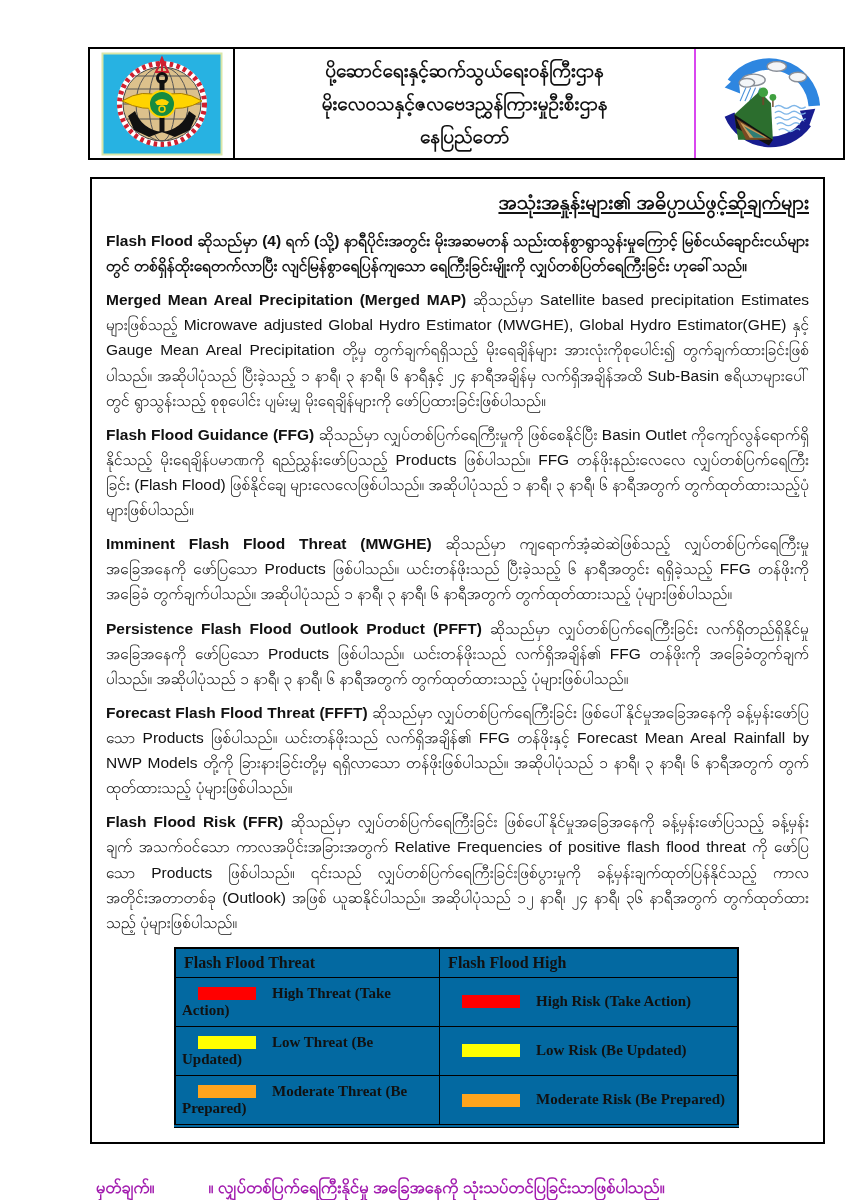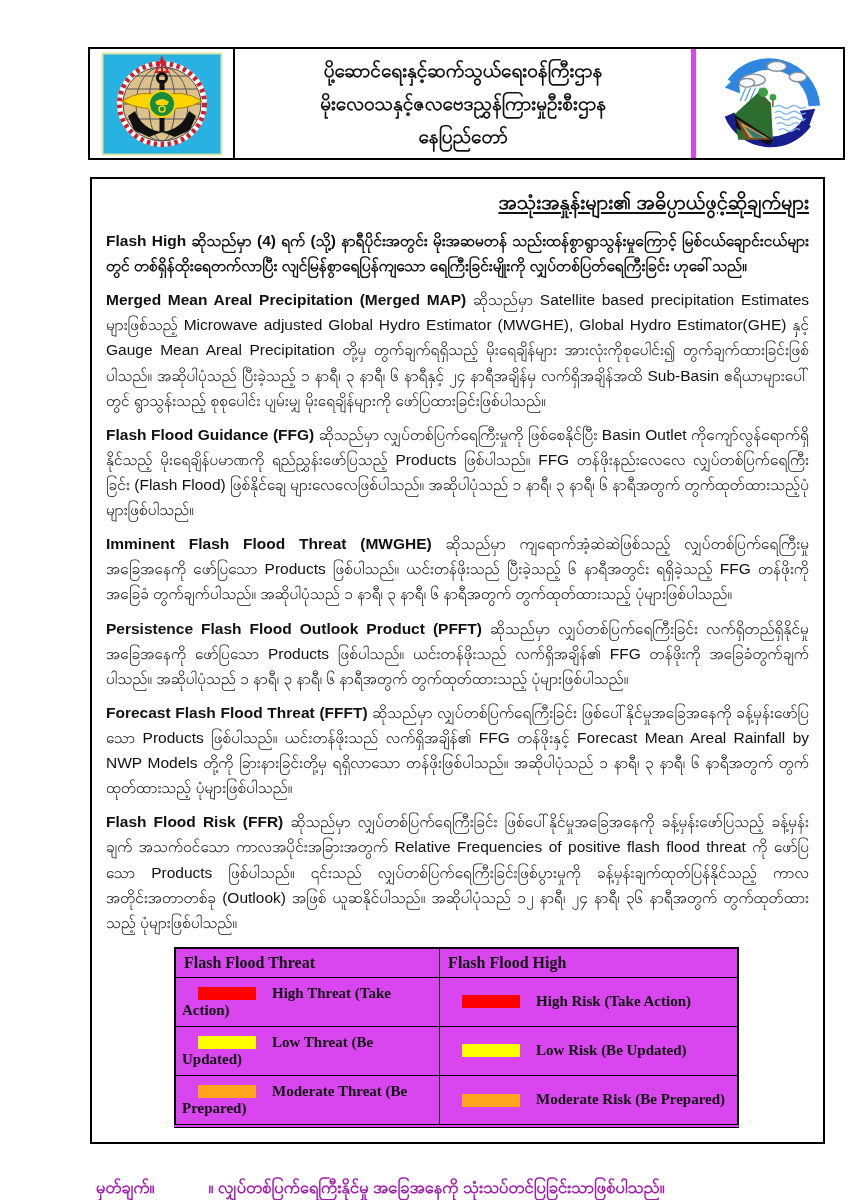--- a/index.html
+++ b/index.html
@@ -9,41 +9,41 @@
     color:#111;
   }
   .page{position:relative;width:849px;height:1200px;overflow:hidden;background:#fff;}
 
   
   .header-table{
     margin:47px 4px 0 88px;width:757px;height:113px;
     border:2px solid #000;box-sizing:border-box;display:flex;background:#fff;
   }
   .header-cell-left{width:19%;border-right:2px solid #000;display:flex;align-items:center;justify-content:center;}
-  .header-cell-center{flex:1;border-right:5px solid #d946ef;display:flex;flex-direction:column;justify-content:center;text-align:center;font-weight:bold;font-size:19px;line-height:33px;}
+  .header-cell-center{flex:1;border-right:2px solid #d946ef;display:flex;flex-direction:column;justify-content:center;text-align:center;font-weight:bold;font-size:19px;line-height:33px;}
   .header-cell-right{width:19.5%;display:flex;align-items:center;justify-content:center;}
 
   
   .content-box{
     margin:17px 24px 0 90px;width:735px;box-sizing:border-box;
     border:2px solid #000;padding:8px 14px 12px 14px;background:#fff;
   }
   .doc-title{
     text-align:right;font-weight:bold;font-size:20px;margin:2px 0 4px 0;
     text-decoration:underline;text-underline-offset:3px;
   }
   .para{font-size:15.5px;line-height:1.62;text-align:justify;margin:9px 0 0 0;}
   .para .term{font-weight:bold;}
   .para.lead{font-weight:bold;}
 
   
   .legend-table{
     border-collapse:collapse;margin:12px 0 2px 68px;width:565px;
     border:2px solid #000;border-bottom:4px double #000;
-    font-family:"Liberation Serif","DejaVu Serif",serif;background:#d946ef;
+    font-family:"Liberation Serif","DejaVu Serif",serif;background:#0369a1;
   }
   .legend-table th{border:1px solid #000;text-align:left;font-size:16px;font-weight:bold;padding:5px 8px;}
   .legend-table td{border:1px solid #000;padding:7px 6px;font-size:15px;font-weight:bold;}
   .legend-table .col-threat{width:47%;}
   .swatch{display:inline-block;width:58px;height:13px;vertical-align:middle;margin:0 16px 2px 16px;}
 
   
   .note{margin:30px 0 0 96px;font-size:16.5px;font-weight:bold;display:flex;line-height:1.6;}
   .note-label{margin-right:54px;white-space:nowrap;}
 </style>
@@ -118,21 +118,21 @@
           <path d="M62 76 q4 -3 8 0 t8 0 t8 0"></path>
           <path d="M64 82 q4 -3 8 0 t8 0 t6 0"></path>
         </g>
       </svg>
     </div>
   </div>
 
   <div class="content-box">
     <div class="doc-title">အသုံးအနှုန်းများ၏ အဓိပ္ပာယ်ဖွင့်ဆိုချက်များ</div>
 
-    <p class="para lead"><span class="term">Flash High</span><span> ဆိုသည်မှာ (4) ရက် (သို့) နာရီပိုင်းအတွင်း မိုးအဆမတန် သည်းထန်စွာရွာသွန်းမှုကြောင့် မြစ်ငယ်ချောင်းငယ်များတွင် တစ်ရှိန်ထိုးရေတက်လာပြီး လျင်မြန်စွာရေပြန်ကျသော ရေကြီးခြင်းမျိုးကို လျှပ်တစ်ပြတ်ရေကြီးခြင်း ဟုခေါ်သည်။</span></p>
+    <p class="para lead"><span class="term">Flash Flood</span><span> ဆိုသည်မှာ (4) ရက် (သို့) နာရီပိုင်းအတွင်း မိုးအဆမတန် သည်းထန်စွာရွာသွန်းမှုကြောင့် မြစ်ငယ်ချောင်းငယ်များတွင် တစ်ရှိန်ထိုးရေတက်လာပြီး လျင်မြန်စွာရေပြန်ကျသော ရေကြီးခြင်းမျိုးကို လျှပ်တစ်ပြတ်ရေကြီးခြင်း ဟုခေါ်သည်။</span></p>
 
     <p class="para"><span class="term">Merged Mean Areal Precipitation (Merged MAP)</span><span> ဆိုသည်မှာ Satellite based precipitation Estimates များဖြစ်သည့် Microwave adjusted Global Hydro Estimator (MWGHE), Global Hydro Estimator(GHE) နှင့် Gauge Mean Areal Precipitation တို့မှ တွက်ချက်ရရှိသည့် မိုးရေချိန်များ အားလုံးကိုစုပေါင်း၍ တွက်ချက်ထားခြင်းဖြစ်ပါသည်။ အဆိုပါပုံသည် ပြီးခဲ့သည့် ၁ နာရီ၊ ၃ နာရီ၊ ၆ နာရီနှင့် ၂၄ နာရီအချိန်မှ လက်ရှိအချိန်အထိ Sub-Basin ဧရိယာများပေါ်တွင် ရွာသွန်းသည့် စုစုပေါင်း ပျမ်းမျှ မိုးရေချိန်များကို ဖော်ပြထားခြင်းဖြစ်ပါသည်။</span></p>
 
     <p class="para"><span class="term">Flash Flood Guidance (FFG)</span><span> ဆိုသည်မှာ လျှပ်တစ်ပြက်ရေကြီးမှုကို ဖြစ်စေနိုင်ပြီး Basin Outlet ကိုကျော်လွန်ရောက်ရှိနိုင်သည့် မိုးရေချိန်ပမာဏကို ရည်ညွှန်းဖော်ပြသည့် Products ဖြစ်ပါသည်။ FFG တန်ဖိုးနည်းလေလေ လျှပ်တစ်ပြက်ရေကြီးခြင်း (Flash Flood) ဖြစ်နိုင်ချေ များလေလေဖြစ်ပါသည်။ အဆိုပါပုံသည် ၁ နာရီ၊ ၃ နာရီ၊ ၆ နာရီအတွက် တွက်ထုတ်ထားသည့်ပုံများဖြစ်ပါသည်။</span></p>
 
     <p class="para"><span class="term">Imminent Flash Flood Threat (MWGHE)</span><span> ဆိုသည်မှာ ကျရောက်အံ့ဆဲဆဲဖြစ်သည့် လျှပ်တစ်ပြက်ရေကြီးမှု အခြေအနေကို ဖော်ပြသော Products ဖြစ်ပါသည်။ ယင်းတန်ဖိုးသည် ပြီးခဲ့သည့် ၆ နာရီအတွင်း ရရှိခဲ့သည့် FFG တန်ဖိုးကို အခြေခံ တွက်ချက်ပါသည်။ အဆိုပါပုံသည် ၁ နာရီ၊ ၃ နာရီ၊ ၆ နာရီအတွက် တွက်ထုတ်ထားသည့် ပုံများဖြစ်ပါသည်။</span></p>
 
     <p class="para"><span class="term">Persistence Flash Flood Outlook Product (PFFT)</span><span> ဆိုသည်မှာ လျှပ်တစ်ပြက်ရေကြီးခြင်း လက်ရှိတည်ရှိနိုင်မှု အခြေအနေကို ဖော်ပြသော Products ဖြစ်ပါသည်။ ယင်းတန်ဖိုးသည် လက်ရှိအချိန်၏ FFG တန်ဖိုးကို အခြေခံတွက်ချက် ပါသည်။ အဆိုပါပုံသည် ၁ နာရီ၊ ၃ နာရီ၊ ၆ နာရီအတွက် တွက်ထုတ်ထားသည့် ပုံများဖြစ်ပါသည်။</span></p>
 
     <p class="para"><span class="term">Forecast Flash Flood Threat (FFFT)</span><span> ဆိုသည်မှာ လျှပ်တစ်ပြက်ရေကြီးခြင်း ဖြစ်ပေါ်နိုင်မှုအခြေအနေကို ခန့်မှန်းဖော်ပြသော Products ဖြစ်ပါသည်။ ယင်းတန်ဖိုးသည် လက်ရှိအချိန်၏ FFG တန်ဖိုးနှင့် Forecast Mean Areal Rainfall by NWP Models တို့ကို ခြားနားခြင်းတို့မှ ရရှိလာသော တန်ဖိုးဖြစ်ပါသည်။ အဆိုပါပုံသည် ၁ နာရီ၊ ၃ နာရီ၊ ၆ နာရီအတွက် တွက်ထုတ်ထားသည့် ပုံများဖြစ်ပါသည်။</span></p>

